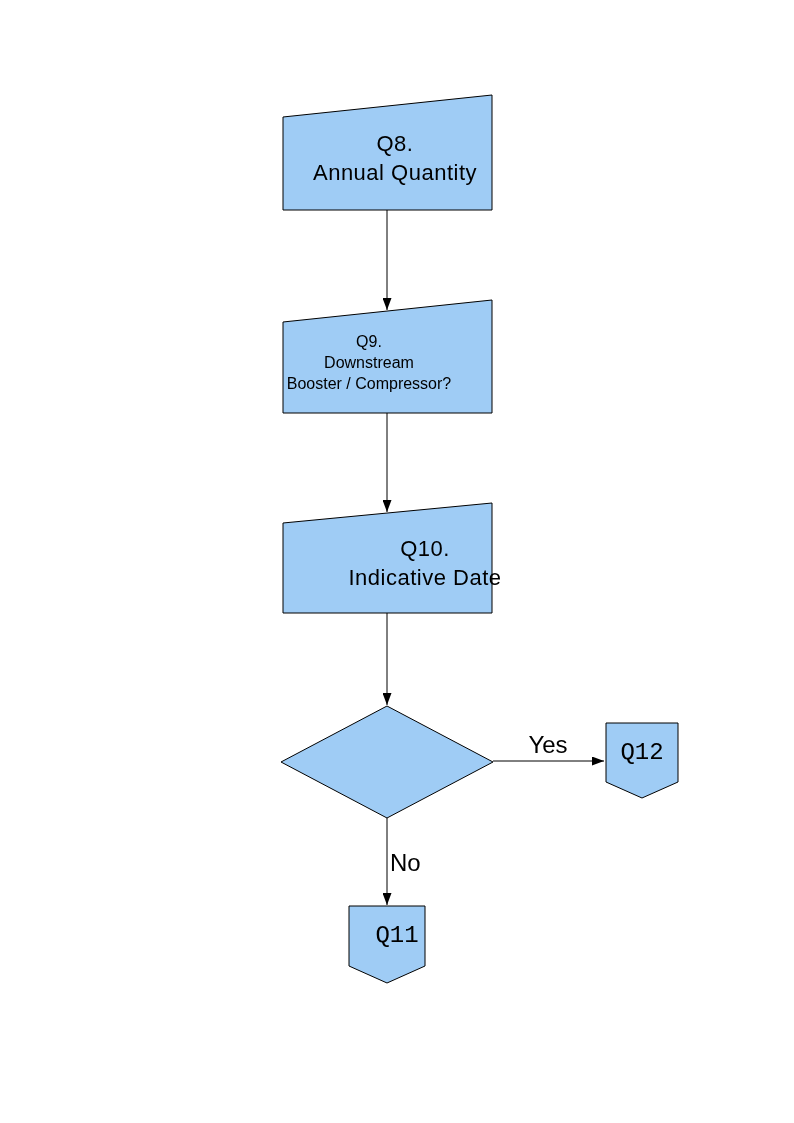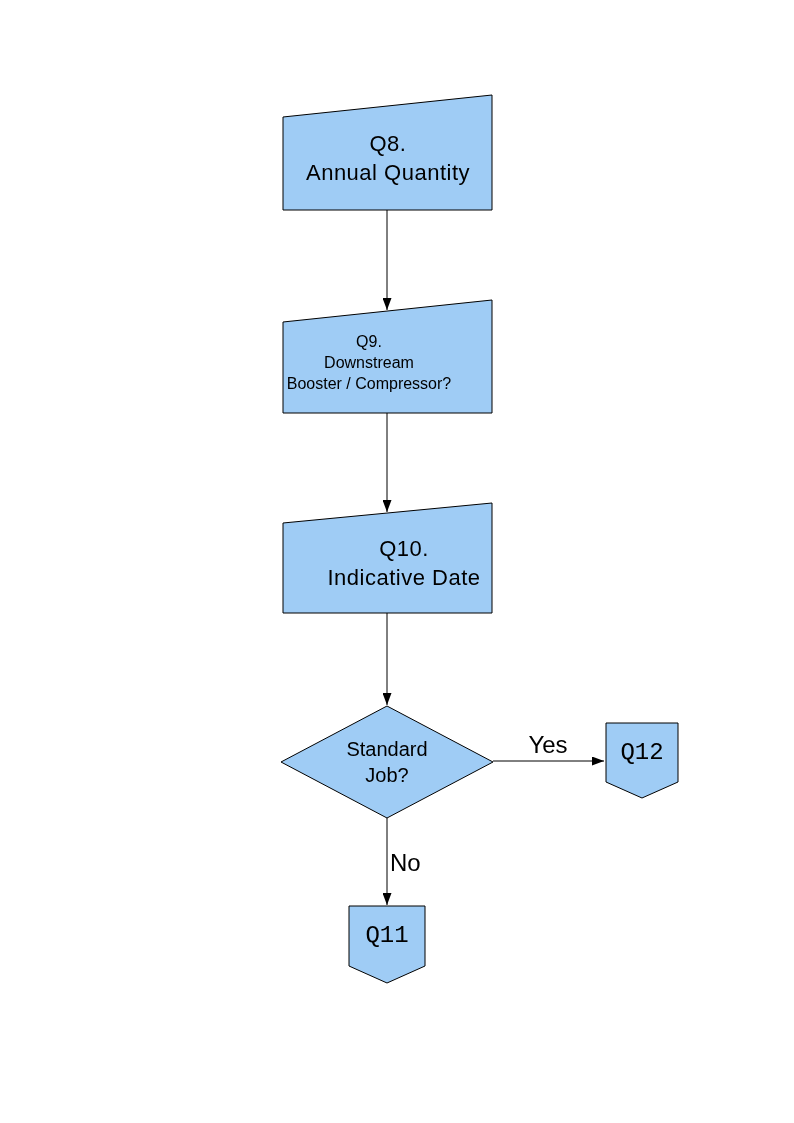--- a/index.html
+++ b/index.html
@@ -74,34 +74,32 @@
     <polygon class="node" points="606,723 678,723 678,782 642,798 606,782"></polygon>
     <polygon class="node" points="349,906 425,906 425,966 387,983 349,966"></polygon>
 
     <line class="edge" x1="387" y1="210" x2="387" y2="310" marker-end="url(#arrow)"></line>
     <line class="edge" x1="387" y1="413" x2="387" y2="512" marker-end="url(#arrow)"></line>
     <line class="edge" x1="387" y1="613" x2="387" y2="705" marker-end="url(#arrow)"></line>
     <line class="edge" x1="493" y1="761" x2="604" y2="761" marker-end="url(#arrow)"></line>
     <line class="edge" x1="387" y1="818" x2="387" y2="905" marker-end="url(#arrow)"></line>
   </svg>
 
-  <div class="label lg" style="left:276px; top:106px; width:224px; height:104px;">Q8.
+  <div class="label lg" style="left:283px; top:106px; width:224px; height:104px;">Q8.
 Annual Quantity</div>
 
   <div class="label md" style="left:283px; top:311px; width:172px; height:102px;">Q9.
 Downstream
 Booster / Compressor?</div>
 
-  <div class="label lg" style="left:283px; top:513px; width:242px; height:100px;">Q10.
+  <div class="label lg" style="left:283px; top:513px; width:242px; height:100px;padding-left:21px;">Q10.
 Indicative Date</div>
 
-  <div class="label dec" style="left:281px; top:706px; width:212px; height:112px;">Standard
-Job?</div>
 
   <div class="label cn" style="left:606px; top:723px; width:72px; height:60px;">Q12</div>
 
-  <div class="label cn" style="left:349px; top:906px; width:76px; height:60px;">Q11</div>
+  <div class="label cn" style="left:359px; top:906px; width:76px; height:60px;">Q11</div>
 
   <div class="label el" style="left:503px; top:732px; width:90px; height:26px;">Yes</div>
 
   <div class="label el left" style="left:390px; top:850px; width:70px; height:26px;">No</div>
 
 </div>
 
 </body></html>

